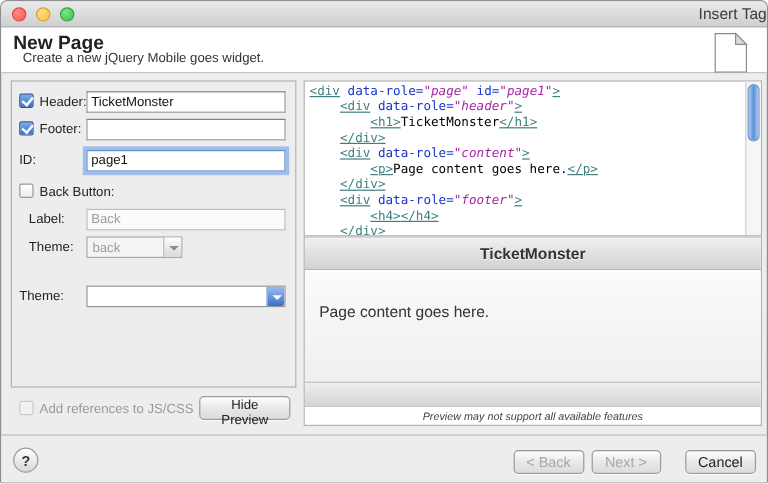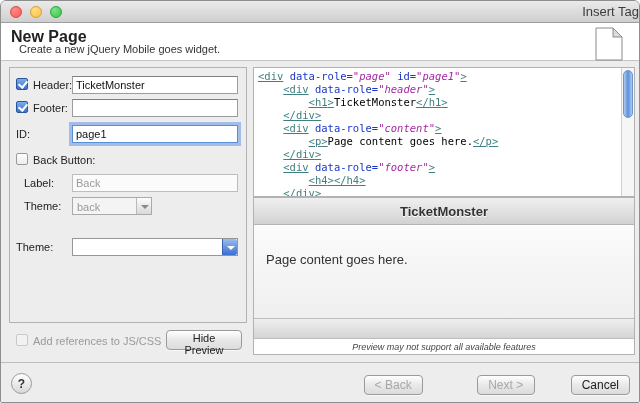--- a/index.html
+++ b/index.html
@@ -73,26 +73,26 @@
     background:linear-gradient(#fbfbfb,#efefef);padding:26px 0 0 12px;font-size:13px;color:#333;}
   .jqm-footer{position:absolute;left:0;top:120px;right:0;height:21px;
     background:linear-gradient(#efefef,#d4d4d4);border-top:1px solid #bcbcbc;border-bottom:1px solid #bcbcbc;}
   .preview-note{position:absolute;left:0;right:0;bottom:2px;text-align:center;
     font-size:9px;font-style:italic;color:#444;}
   
   .footerbar{position:absolute;left:0;right:0;top:361px;bottom:0;background:#ededed;border-top:1px solid #bcbcbc;}
   .help-btn{position:absolute;left:10px;top:10px;width:21px;height:21px;border-radius:50%;
     background:linear-gradient(#ffffff,#d8d8d8);border:1px solid #9a9a9a;
     text-align:center;line-height:21px;font-size:12px;font-weight:bold;color:#333;}
-  .btn-row{position:absolute;right:9px;top:12px;display:flex;gap:22px;}
+  .btn-row{position:absolute;right:9px;top:12px;display:flex;gap:6px;}
   .btn{height:20px;min-width:58px;padding:0 10px;border:1px solid #9a9a9a;border-radius:4px;
     background:linear-gradient(#ffffff,#e9e9e9 48%,#dcdcdc);font:12px "Liberation Sans",sans-serif;color:#222;
     box-shadow:0 1px 0 rgba(255,255,255,.7);}
   .btn.disabled{color:#a8a8a8;}
-  .btn.gap{margin-right:14px;margin-left:32px;}
+  .btn.gap{margin-right:14px;}
 </style>
 </head>
 <body>
 
 <div class="window">
 
   <div class="titlebar">
     <div class="traffic">
       <span class="tl red"></span>
       <span class="tl yellow"></span>

